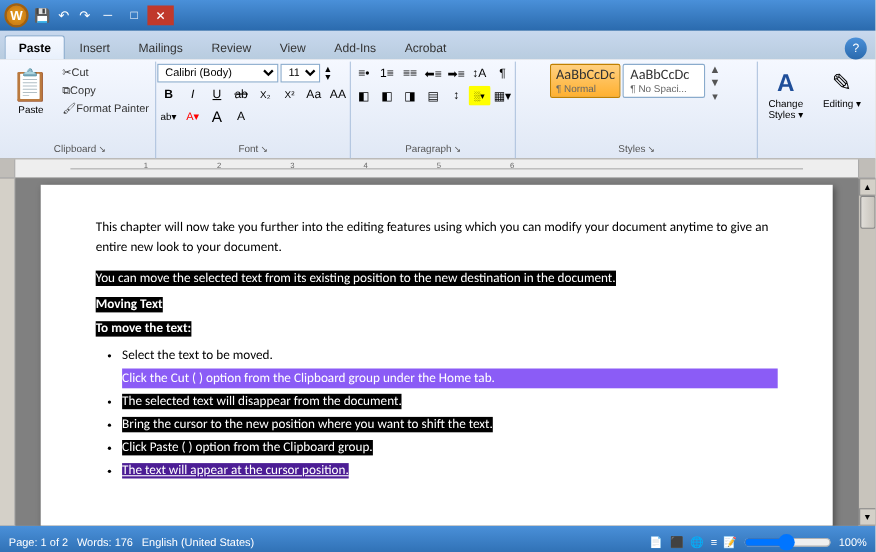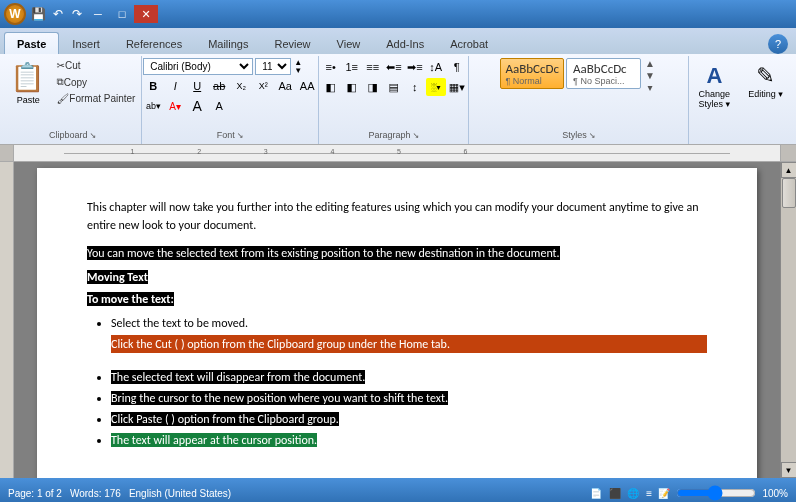--- a/index.html
+++ b/index.html
@@ -166,21 +166,20 @@
   <div class="win-controls">
     <button class="win-btn">─</button>
     <button class="win-btn">□</button>
     <button class="win-btn close-btn">✕</button>
   </div>
 </div>
 
 <div class="ribbon-tabs">
   <div class="ribbon-tab active">Paste</div>
   <div class="ribbon-tab">Insert</div>
-  <div class="ribbon-tab">References</div>
   <div class="ribbon-tab">Mailings</div>
   <div class="ribbon-tab">Review</div>
   <div class="ribbon-tab">View</div>
   <div class="ribbon-tab">Add-Ins</div>
   <div class="ribbon-tab">Acrobat</div>
   <button class="help-btn" style="margin-left:auto;margin-right:4px;">?</button>
 </div>
 
 <div class="ribbon-content">
 
@@ -341,34 +340,34 @@
       </p>
 
       <p style="margin-bottom:6px;">
         <span style="background:#000;color:#fff;font-weight:bold;font-size:12px;font-family:Calibri,Arial;">To move the text:</span>
       </p>
 
       <ul style="margin-left:24px;font-family:Calibri,Arial;font-size:12px;">
         <li style="margin-bottom:3px;">
           <span>Select the text to be moved.</span>
         </li>
-        <li style="margin-bottom:15px;background:#c2410c;color:#fff;">
+        <li style="margin-bottom:3px;background:#8b5cf6;color:#fff;">
           <span>Click the Cut ( ) option from the Clipboard group under the Home tab.</span>
         </li>
         <li style="margin-bottom:3px;">
           <span style="background:#000;color:#fff;">The selected text will disappear from the document.</span>
         </li>
         <li style="margin-bottom:3px;">
           <span style="background:#000;color:#fff;">Bring the cursor to the new position where you want to shift the text.</span>
         </li>
         <li style="margin-bottom:3px;">
           <span style="background:#000;color:#fff;">Click Paste ( ) option from the Clipboard group.</span>
         </li>
         <li style="margin-bottom:3px;">
-          <span style="background:#15803d;color:#fff;">The text will appear at the cursor position.</span>
+          <span style="background:#4c1d95;color:#fff;text-decoration:underline;">The text will appear at the cursor position.</span>
         </li>
       </ul>
     </div>
   </div>
 
   <div class="scrollbar-v">
     <button class="scroll-btn">▲</button>
     <div class="scroll-track">
       <div class="scroll-thumb"></div>
     </div>

